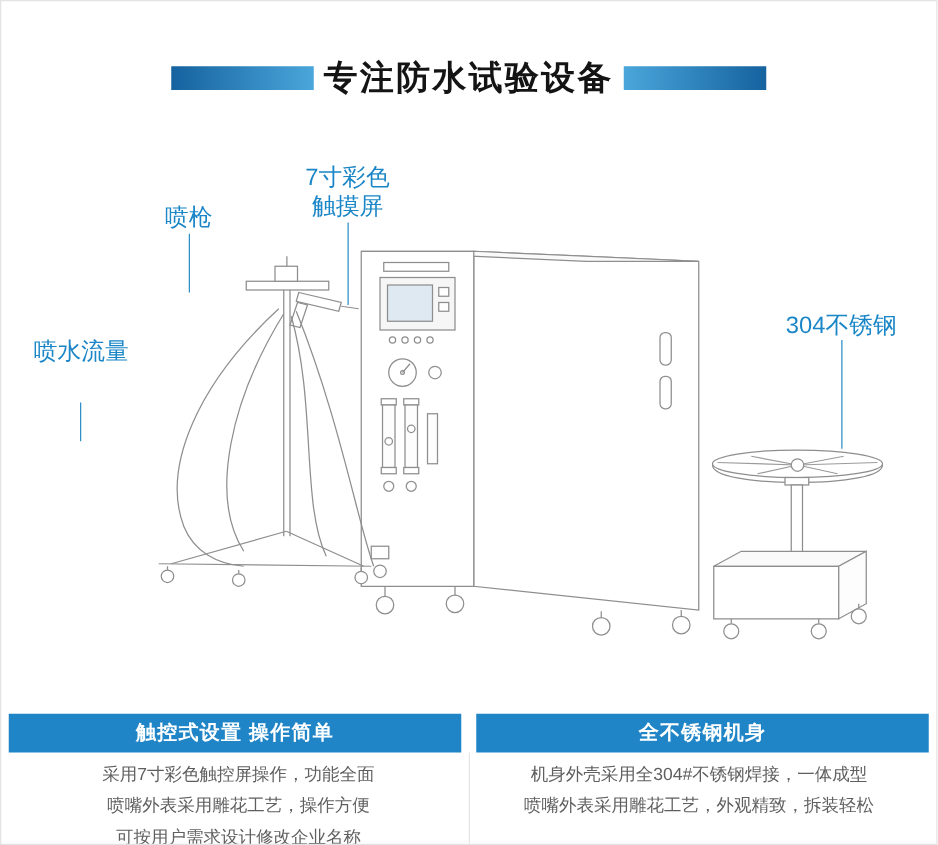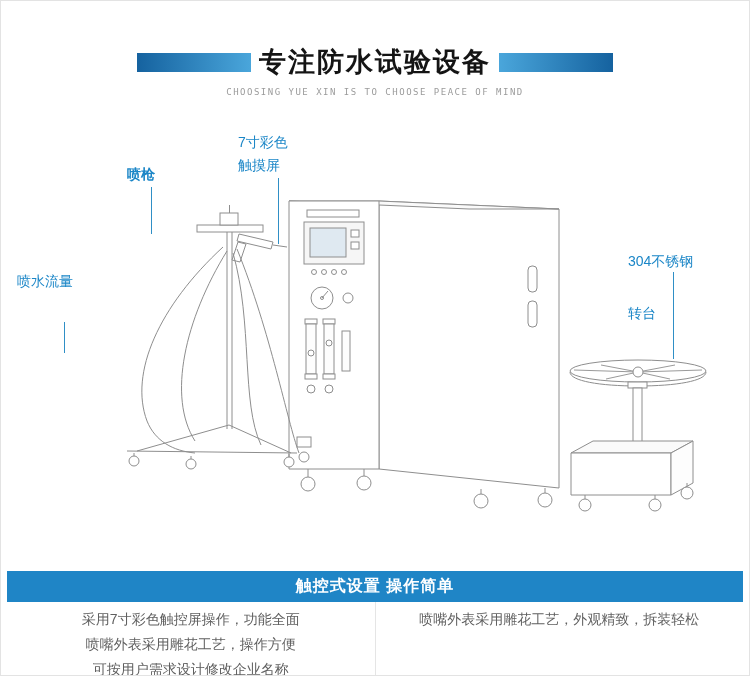--- a/index.html
+++ b/index.html
@@ -6,25 +6,25 @@
   body{width:750px;height:676px;font-family:"Liberation Sans",sans-serif;background:#ffffff;}
   .page{position:relative;width:750px;height:676px;background:#fff;border:1px solid #e3e3e3;box-sizing:border-box;overflow:hidden;}
   .art{position:absolute;left:0;top:0;}
   .header{position:absolute;left:0;top:46px;width:100%;text-align:center;}
   .title-row{display:flex;align-items:center;justify-content:center;gap:8px;height:30px;}
   .bar{width:114px;height:19px;}
   .bar-left{background:linear-gradient(90deg,#15629f 0%,#4aa6db 100%);}
   .bar-right{background:linear-gradient(90deg,#4aa6db 0%,#15629f 100%);}
   .title{font-size:27px;font-weight:bold;color:#141414;letter-spacing:2px;line-height:30px;}
   .subtitle{margin-top:10px;font-size:9px;color:#9b9b9b;letter-spacing:1.5px;font-family:"DejaVu Sans Mono",monospace;}
-  .callout{position:absolute;color:#1b86c7;font-size:14px;}
+  .callout{position:absolute;color:#1b86c7;font-size:19px;text-align:center;}
   .callout div{line-height:23px;}
-  #callout-gun{left:126px;top:162px;width:48px;font-weight:bold;}
+  #callout-gun{left:126px;top:162px;width:48px;}
   #callout-screen{left:237px;top:130px;width:80px;}
-  #callout-flow{left:16px;top:269px;width:124px;font-family:Liberation Mono, monospace;}
+  #callout-flow{left:2px;top:269px;width:124px;}
   #callout-flow div{line-height:24px;}
   #callout-turntable{left:627px;top:220px;width:90px;}
   #callout-turntable div{line-height:24px;margin-top:28px;}
   .features{position:absolute;left:6px;right:6px;top:570px;}
   .feature-headers{display:flex;gap:12px;height:31px;text-align:center;}
   .feature-header{flex:1;background:#1f85c6;color:#fff;font-size:16px;font-weight:bold;display:flex;align-items:center;justify-content:center;letter-spacing:1px;}
   .feature-bodies{display:flex;height:73px;}
   .feature-body{flex:1;padding-top:5px;text-align:center;font-size:14px;color:#5f5f5f;line-height:25px;}
   .feature-body.left{border-right:1px solid #e5e5e5;}
 </style>
@@ -137,47 +137,47 @@
       </g>
     </g>
   </svg>
 
   <div class="header">
     <div class="title-row">
       <div class="bar bar-left"></div>
       <div class="title">专注防水试验设备</div>
       <div class="bar bar-right"></div>
     </div>
-    <div class="subtitle">CHOOSING YUE XIN IS TO CHOOSE PEACE OF MIND</div>
   </div>
 
   <div class="callout" id="callout-gun">
     <div>喷枪</div>
   </div>
   <div class="callout" id="callout-screen">
     <div>7寸彩色</div>
     <div>触摸屏</div>
   </div>
   <div class="callout" id="callout-flow">
     <div>喷水流量</div>
   </div>
   <div class="callout" id="callout-turntable">
     <div>304不锈钢</div>
-    <div>转台</div>
   </div>
 
   <div class="features">
     <div class="feature-headers">
       <div class="feature-header">触控式设置 操作简单</div>
+      <div class="feature-header">全不锈钢机身</div>
     </div>
     <div class="feature-bodies">
       <div class="feature-body left">
         <div>采用7寸彩色触控屏操作，功能全面</div>
         <div>喷嘴外表采用雕花工艺，操作方便</div>
         <div>可按用户需求设计修改企业名称</div>
       </div>
       <div class="feature-body">
+        <div>机身外壳采用全304#不锈钢焊接，一体成型</div>
         <div>喷嘴外表采用雕花工艺，外观精致，拆装轻松</div>
       </div>
     </div>
   </div>
 
 </div>
 
 </body></html>

